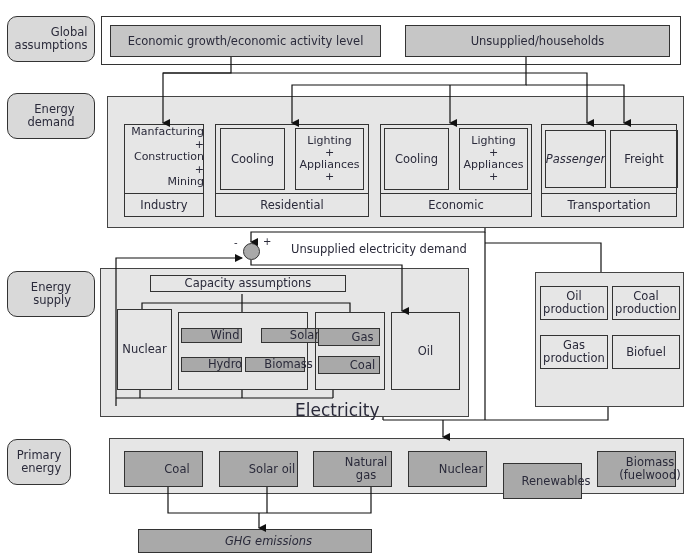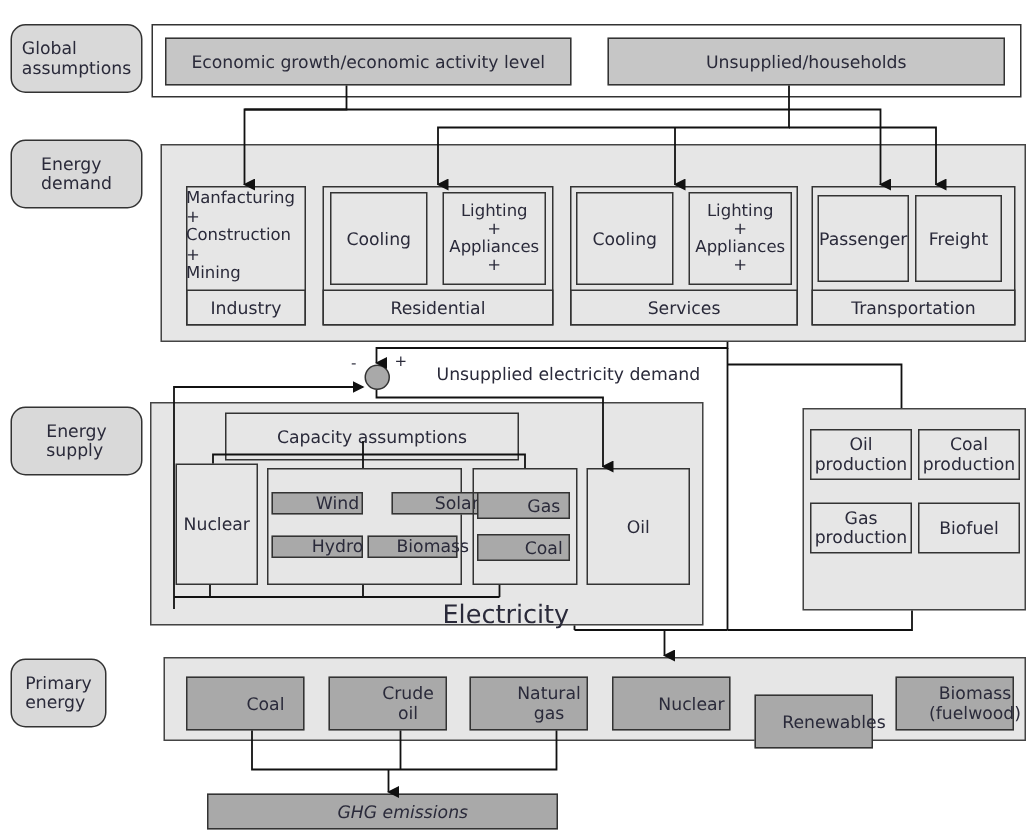--- a/index.html
+++ b/index.html
@@ -8,21 +8,21 @@
   .abs { position:absolute; box-sizing:border-box; }
   .lane { background:#d9d9d9; border:1.5px solid #333; border-radius:10px;
           display:flex; align-items:center; justify-content:center; text-align:center;
           font-size:11.5px; line-height:15px; }
   .frame { border:1.5px solid #333; }
   .panel { background:#e6e6e6; border:1.5px solid #444; }
   .box { border:1.5px solid #333; display:flex; align-items:center; justify-content:center;
          text-align:center; font-size:11.5px; line-height:13px; }
   .dark { background:#a9a9a9;padding-left:27px; }
   .mid { background:#c6c6c6; }
-  .txt { font-size:11.5px; line-height:13px; text-align:left; white-space:pre-line; }
+  .txt { font-size:11.5px; line-height:13px; text-align:right; white-space:pre-line; }
   svg.conn { position:absolute; left:0; top:0; }
 </style>
 </head>
 <body>
 
 <div class="abs lane txt" style="left:7px;top:16px;width:88px;height:46px;white-space:pre-line;">Global
 assumptions</div>
 <div class="abs lane txt" style="left:7px;top:93px;width:88px;height:46px;white-space:pre-line;">Energy
 demand</div>
 <div class="abs lane txt" style="left:7px;top:271px;width:88px;height:46px;white-space:pre-line;">Energy
@@ -51,34 +51,34 @@
 Appliances
 +</div>
 <div class="abs box" style="left:215px;top:193px;width:154px;height:24px;">Residential</div>
 
 <div class="abs" style="left:380px;top:124px;width:152px;height:93px;border:1.5px solid #333;"></div>
 <div class="abs box" style="left:384px;top:128px;width:65px;height:62px;">Cooling</div>
 <div class="abs box" style="left:459px;top:128px;width:69px;height:62px;white-space:pre-line;font-size:11px;line-height:12px;">Lighting
 +
 Appliances
 +</div>
-<div class="abs box" style="left:380px;top:193px;width:152px;height:24px;">Services</div>
+<div class="abs box" style="left:380px;top:193px;width:152px;height:24px;">Economic</div>
 
 <div class="abs" style="left:541px;top:124px;width:136px;height:93px;border:1.5px solid #333;"></div>
-<div class="abs box" style="left:545px;top:130px;width:61px;height:58px;">Passenger</div>
-<div class="abs box" style="left:610px;top:130px;width:58px;height:58px;">Freight</div>
+<div class="abs box" style="left:545px;top:130px;width:61px;height:58px;font-style:italic;">Passenger</div>
+<div class="abs box" style="left:610px;top:130px;width:68px;height:58px;">Freight</div>
 <div class="abs box" style="left:541px;top:193px;width:136px;height:24px;">Transportation</div>
 
 <div class="abs" style="left:243px;top:243px;width:17px;height:17px;border-radius:50%;background:#a9a9a9;border:1.5px solid #333;"></div>
 <div class="abs" style="left:234px;top:237px;font-size:10px;">-</div>
 <div class="abs" style="left:263px;top:236px;font-size:10px;">+</div>
 <div class="abs" style="left:291px;top:242px;font-size:11.5px;">Unsupplied electricity demand</div>
 
 <div class="abs panel" style="left:100px;top:268px;width:369px;height:149px;"></div>
-<div class="abs box" style="left:150px;top:275px;width:196px;height:32px;">Capacity assumptions</div>
+<div class="abs box" style="left:150px;top:275px;width:196px;height:17px;">Capacity assumptions</div>
 <div class="abs box" style="left:117px;top:309px;width:55px;height:81px;">Nuclear</div>
 <div class="abs" style="left:178px;top:312px;width:130px;height:78px;border:1.5px solid #333;"></div>
 <div class="abs box dark" style="left:181px;top:328px;width:61px;height:15px;">Wind</div>
 <div class="abs box dark" style="left:245px;top:328px;width:60px;height:15px;margin-left:16px;">Solar</div>
 <div class="abs box dark" style="left:181px;top:357px;width:61px;height:15px;">Hydro</div>
 <div class="abs box dark" style="left:245px;top:357px;width:60px;height:15px;">Biomass</div>
 <div class="abs" style="left:315px;top:312px;width:70px;height:78px;border:1.5px solid #333;"></div>
 <div class="abs box dark" style="left:318px;top:328px;width:62px;height:18px;">Gas</div>
 <div class="abs box dark" style="left:318px;top:356px;width:62px;height:18px;">Coal</div>
 <div class="abs box" style="left:391px;top:312px;width:69px;height:78px;">Oil</div>
@@ -88,21 +88,21 @@
 <div class="abs box" style="left:540px;top:286px;width:68px;height:34px;white-space:pre-line;">Oil
 production</div>
 <div class="abs box" style="left:612px;top:286px;width:68px;height:34px;white-space:pre-line;">Coal
 production</div>
 <div class="abs box" style="left:540px;top:335px;width:68px;height:34px;white-space:pre-line;">Gas
 production</div>
 <div class="abs box" style="left:612px;top:335px;width:68px;height:34px;">Biofuel</div>
 
 <div class="abs panel" style="left:109px;top:438px;width:575px;height:56px;"></div>
 <div class="abs box dark" style="left:124px;top:451px;width:79px;height:36px;">Coal</div>
-<div class="abs box dark" style="left:219px;top:451px;width:79px;height:36px;">Crude oil</div>
+<div class="abs box dark" style="left:219px;top:451px;width:79px;height:36px;">Solar oil</div>
 <div class="abs box dark" style="left:313px;top:451px;width:79px;height:36px;">Natural gas</div>
 <div class="abs box dark" style="left:408px;top:451px;width:79px;height:36px;">Nuclear</div>
 <div class="abs box dark" style="left:503px;top:451px;width:79px;height:36px;margin-top:12px;">Renewables</div>
 <div class="abs box dark" style="left:597px;top:451px;width:79px;height:36px;white-space:pre-line;">Biomass
 (fuelwood)</div>
 
 <div class="abs box dark" style="left:138px;top:529px;width:234px;height:24px;font-style:italic;">GHG emissions</div>
 
 <svg class="conn" width="690" height="554">
   <defs>

